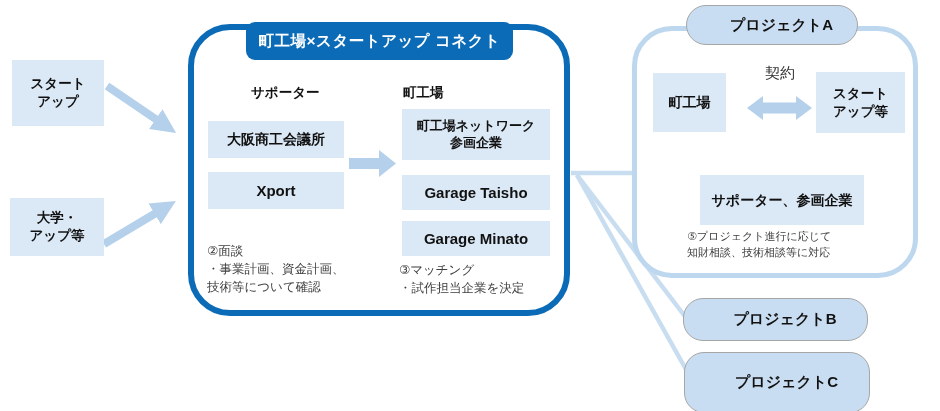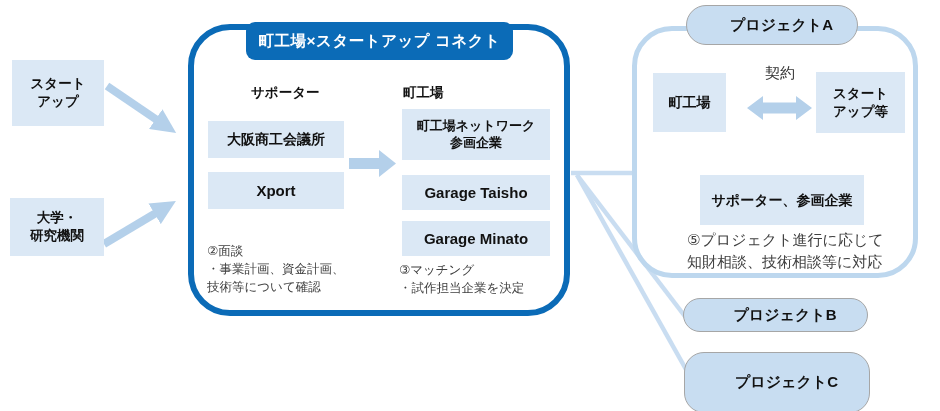--- a/index.html
+++ b/index.html
@@ -90,21 +90,21 @@
     <polygon points="747,108 763,96 763,102.5 796,102.5 796,96 812,108 796,120 796,113.5 763,113.5 763,120" fill="#b4d0ea"></polygon>
 
     <path d="M571,173 H635" stroke="#c9ddf1" stroke-width="4.5" fill="none"></path>
     <path d="M577,175 L687,319" stroke="#c9ddf1" stroke-width="4.5" fill="none"></path>
     <path d="M577,175 L688,373" stroke="#c9ddf1" stroke-width="4.5" fill="none"></path>
   </svg>
 
   <div class="lbox pre" style="left:12px;top:60px;width:92px;height:66px;font-size:13.5px;">スタート
 アップ</div>
   <div class="lbox pre" style="left:10px;top:198px;width:94px;height:58px;font-size:13.5px;">大学・
-研究機関</div>
+アップ等</div>
 
   <div class="connect-container"></div>
   <div class="connect-title">町工場×スタートアップ コネクト</div>
 
   <div class="col-label" style="left:218px;top:84px;margin-left:33px;">サポーター</div>
   <div class="col-label" style="left:403px;top:84px;">町工場</div>
 
   <div class="lbox" style="left:208px;top:121px;width:136px;height:37px;">大阪商工会議所</div>
   <div class="lbox" style="left:208px;top:172px;width:136px;height:37px;font-size:15px;">Xport</div>
 
@@ -120,19 +120,19 @@
 ・試作担当企業を決定</div>
 
   <div class="project-a-container"></div>
   <div class="pbox" style="left:686px;top:5px;width:172px;height:40px;z-index:3;">プロジェクトA</div>
 
   <div class="lbox" style="left:653px;top:73px;width:73px;height:59px;">町工場</div>
   <div class="contract-label">契約</div>
   <div class="lbox pre" style="left:816px;top:72px;width:89px;height:61px;font-size:13.5px;">スタート
 アップ等</div>
   <div class="lbox" style="left:700px;top:175px;width:164px;height:50px;">サポーター、参画企業</div>
-  <div class="annotation pre" style="left:687px;top:229px;font-size:15px;">⑤プロジェクト進行に応じて
+  <div class="annotation pre" style="left:687px;top:229px;font-size:11px;">⑤プロジェクト進行に応じて
 知財相談、技術相談等に対応</div>
 
-  <div class="pbox" style="left:683px;top:298px;width:185px;height:34px;">プロジェクトB</div>
+  <div class="pbox" style="left:683px;top:298px;width:185px;height:43px;">プロジェクトB</div>
   <div class="pbox" style="left:684px;top:352px;width:186px;height:61px;">プロジェクトC</div>
 
 </div>
 
 </body></html>

